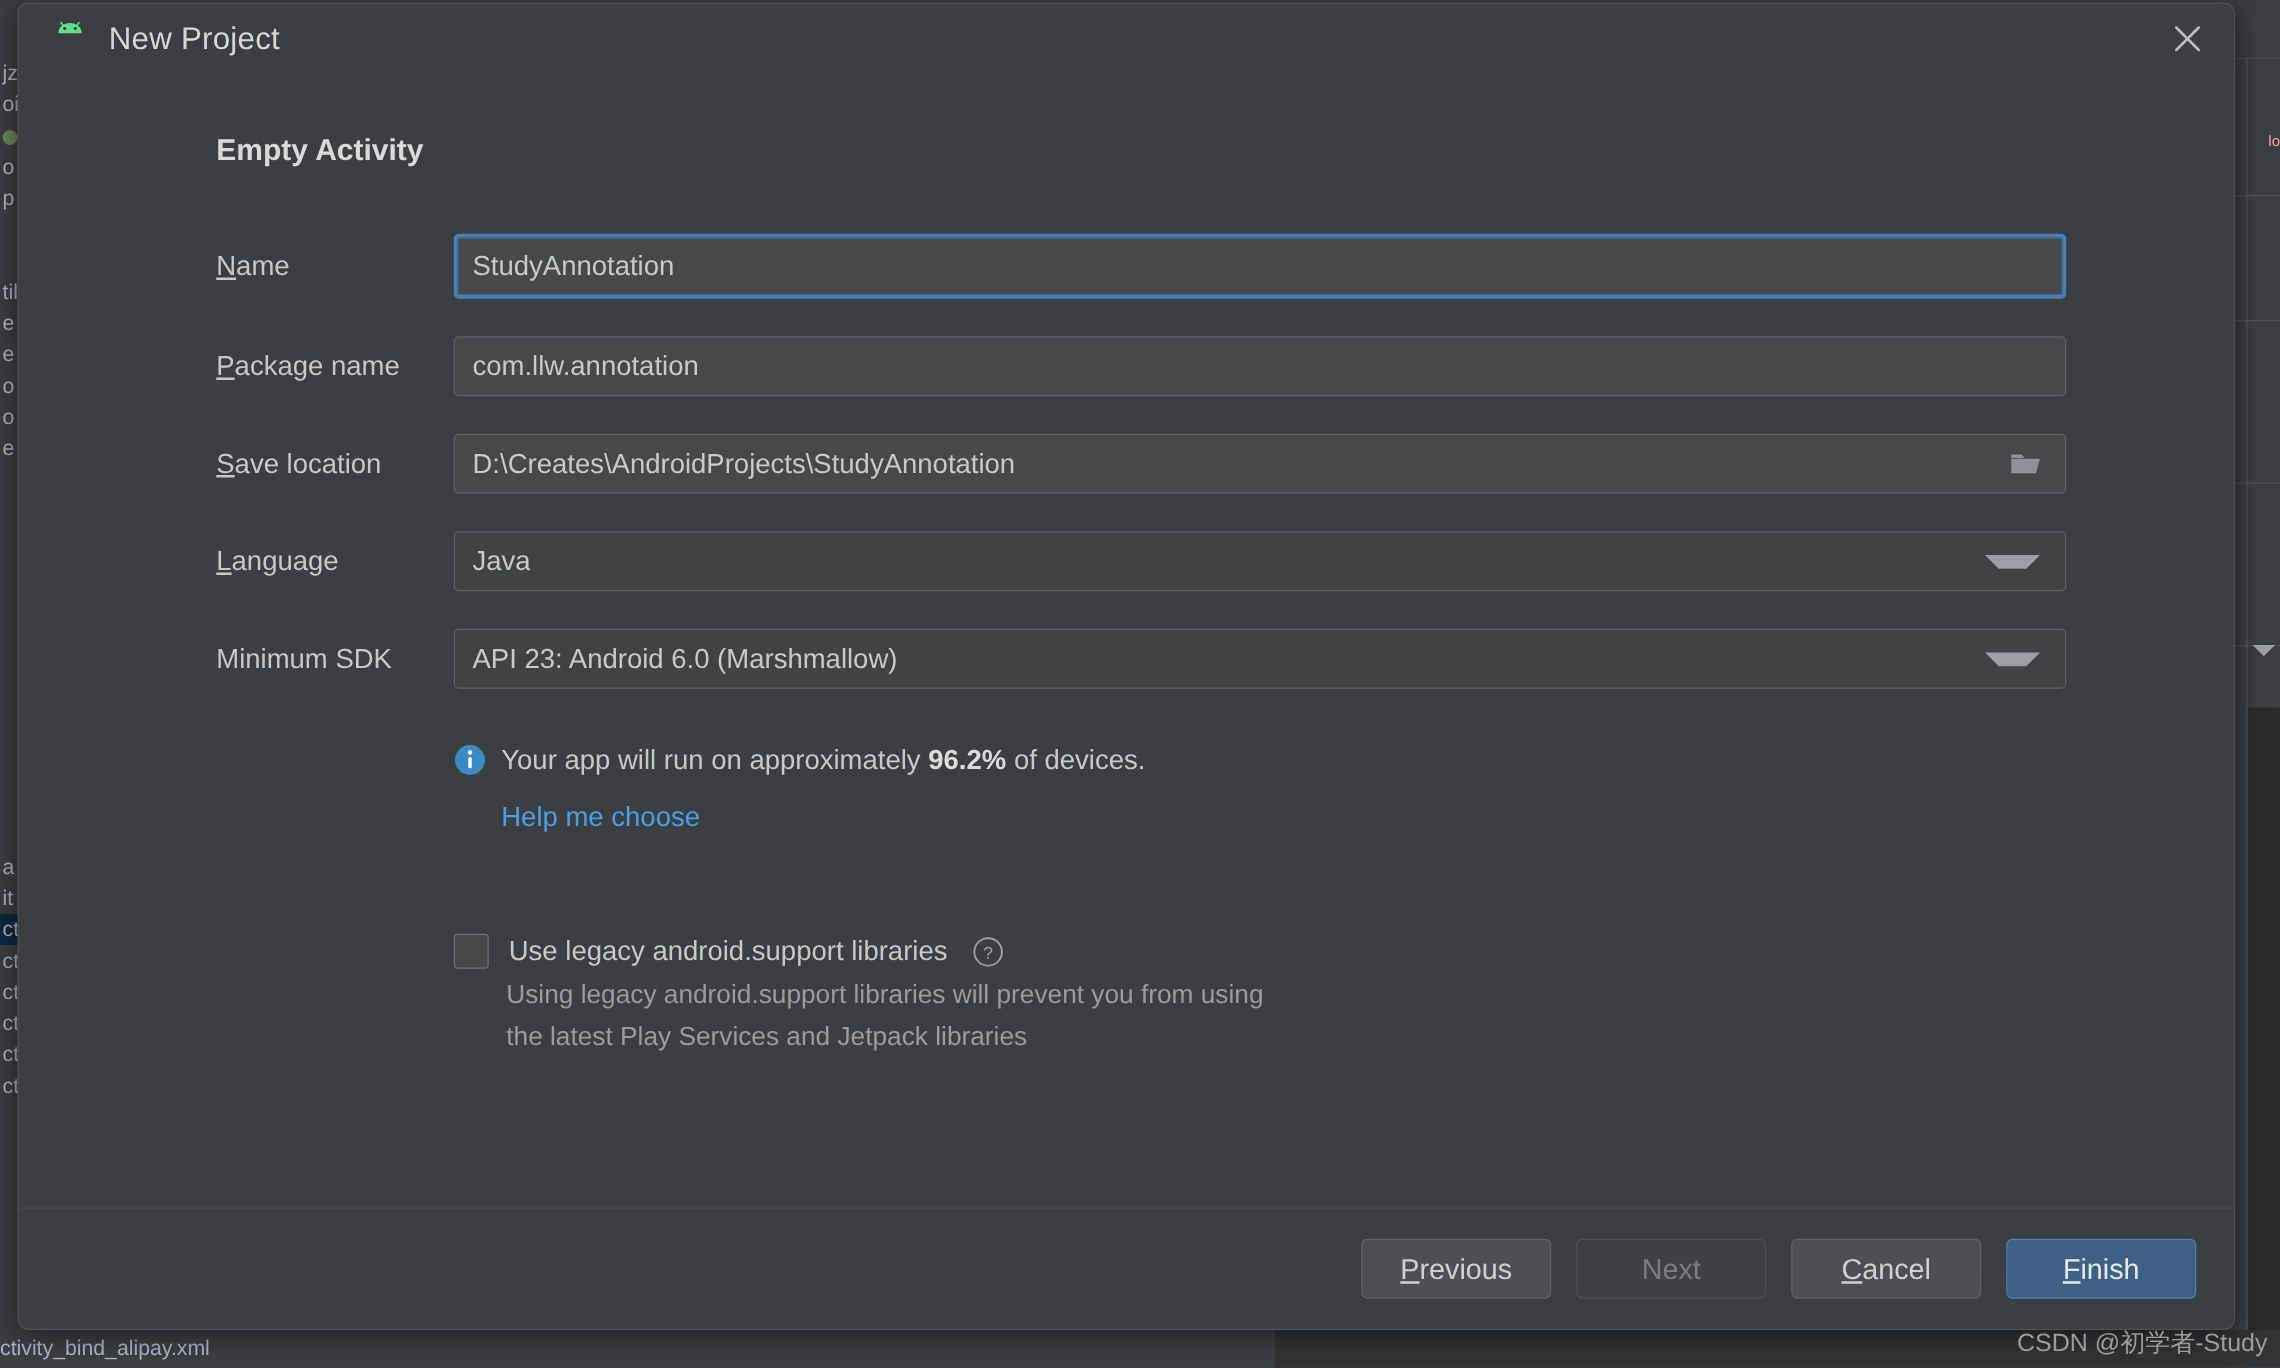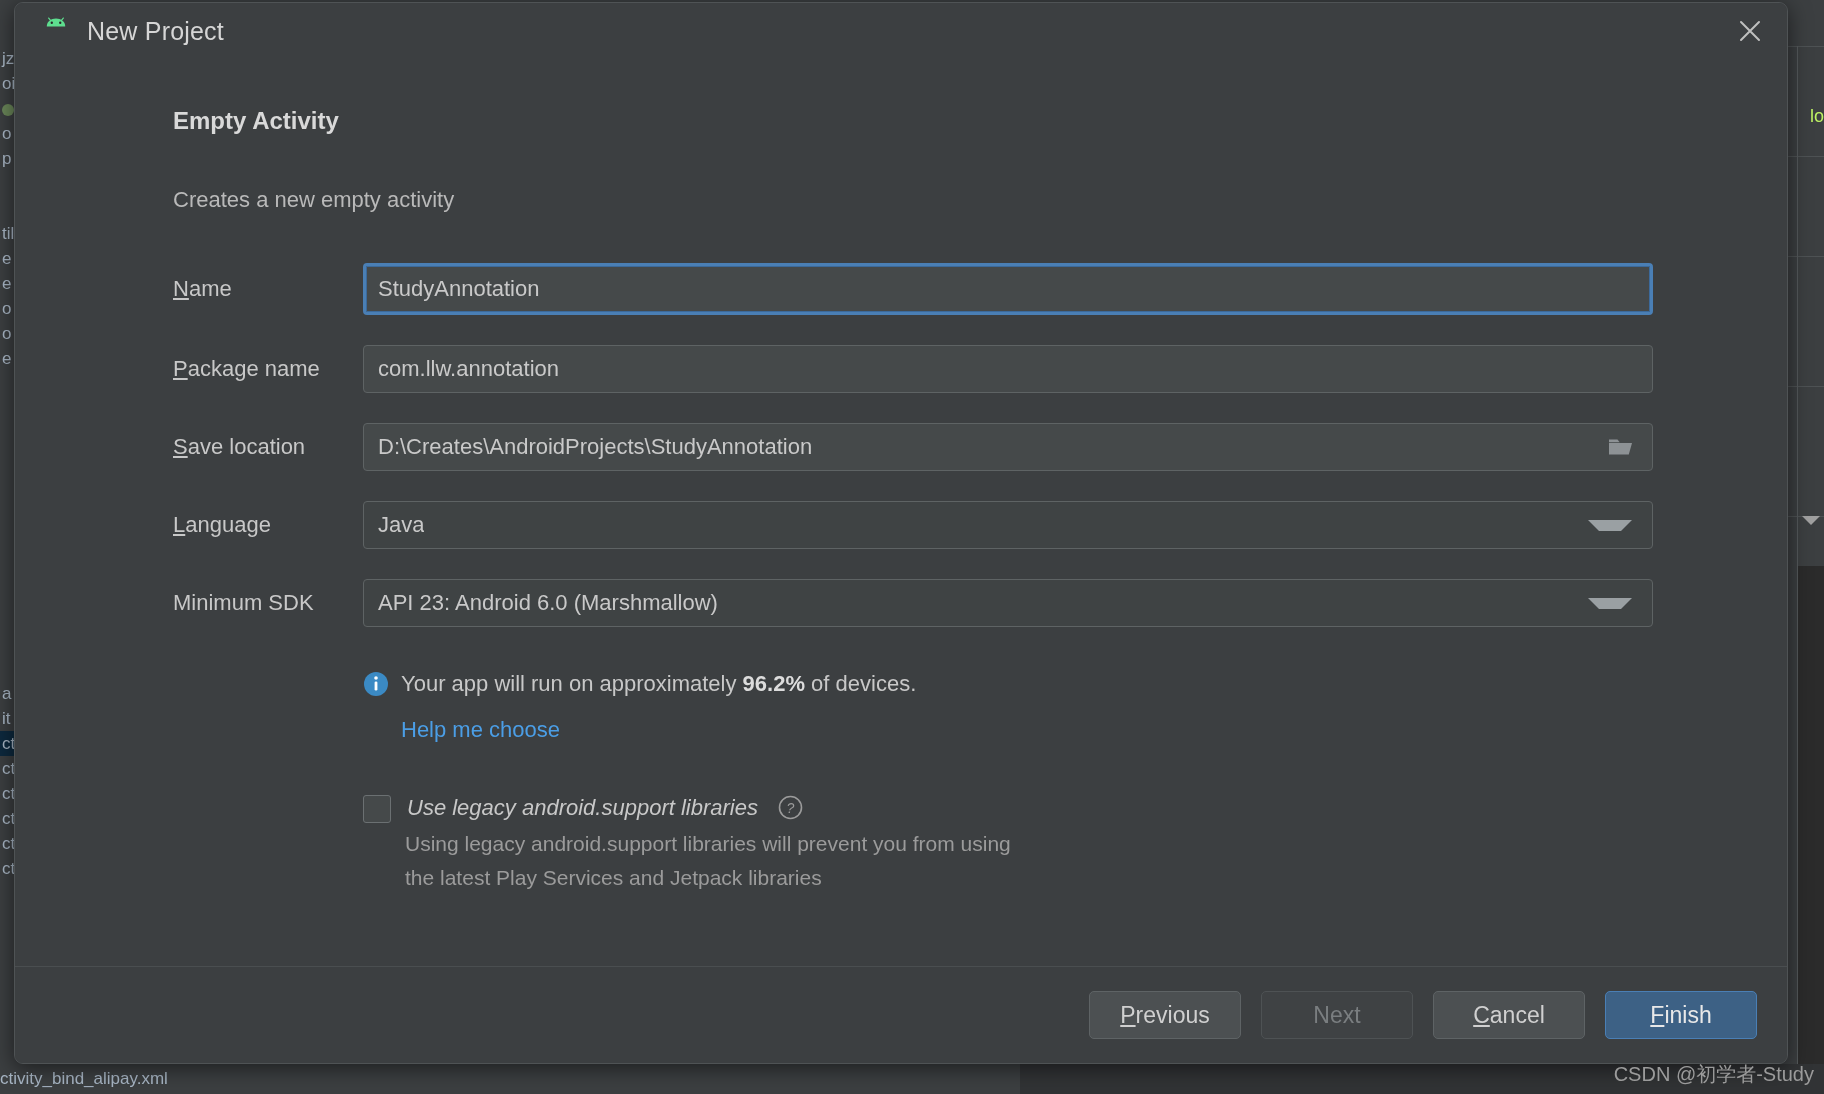--- a/index.html
+++ b/index.html
@@ -66,22 +66,22 @@
   .ide-right-strip {
     position: absolute;
     right: 0; top: 46px;
     width: 44px; height: 1048px;
     background: #3c3f41;
     overflow: hidden;
   }
   .ide-right-label {
     position: absolute;
     right: 0; top: 60px;
-    color: #bef264;
-    font-size: 18px;
+    color: #fca5a5;
+    font-size: 12px;
     white-space: nowrap;
   }
   .ide-right-rule {
     position: absolute;
     right: 0;
     width: 44px;
     height: 1px;
     background: #4e5254;
   }
   .ide-right-caret {
@@ -261,22 +261,22 @@
     display: inline-block;
     margin-left: 38px;
     margin-top: 14px;
     font-size: 22px;
     color: #4b9ee6;
     cursor: pointer;
   }
 
   .checkbox-row {
     display: flex;
-    margin-top: 52px;
-    font-style: italic;
+    align-items: center;
+    margin-top: 80px;
   }
   .cbox {
     width: 26px; height: 26px;
     flex: 0 0 26px;
     background: #45494a;
     border: 1px solid #6b7072;
     border-radius: 3px;
     margin-right: 16px;
   }
   .cbox-label {
@@ -409,21 +409,20 @@
       <svg width="26" height="26" viewBox="0 0 26 26">
         <path d="M4 4 L22 22 M22 4 L4 22" stroke="#bfbfbf" stroke-width="2" stroke-linecap="round"></path>
       </svg>
     </span>
   </div>
 
   <div class="dlg-body">
     <div class="content">
 
       <div class="tpl-title">Empty Activity</div>
-      <div class="tpl-desc">Creates a new empty activity</div>
 
       <div class="form-row">
         <div class="lbl"><u>N</u>ame</div>
         <div class="field focused">
           <span class="val">StudyAnnotation</span>
         </div>
       </div>
 
       <div class="form-row">
         <div class="lbl"><u>P</u>ackage name</div>

